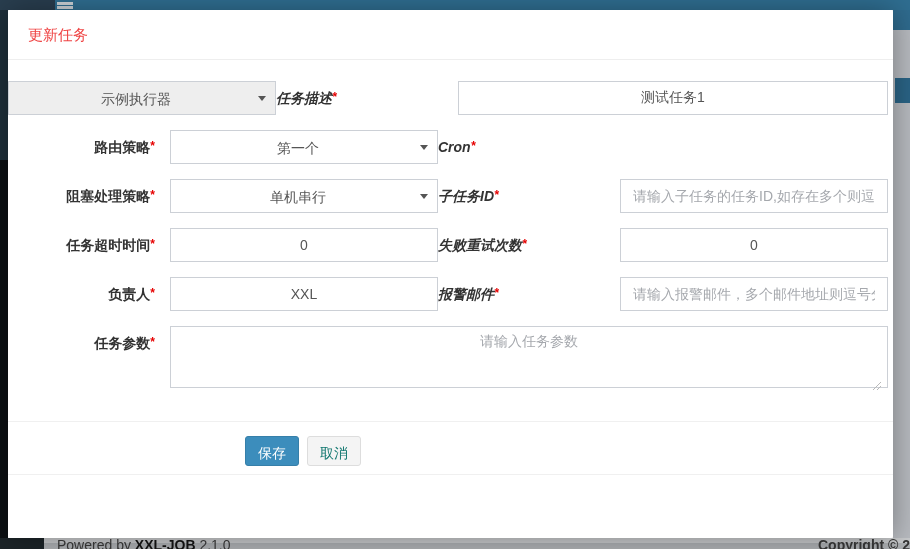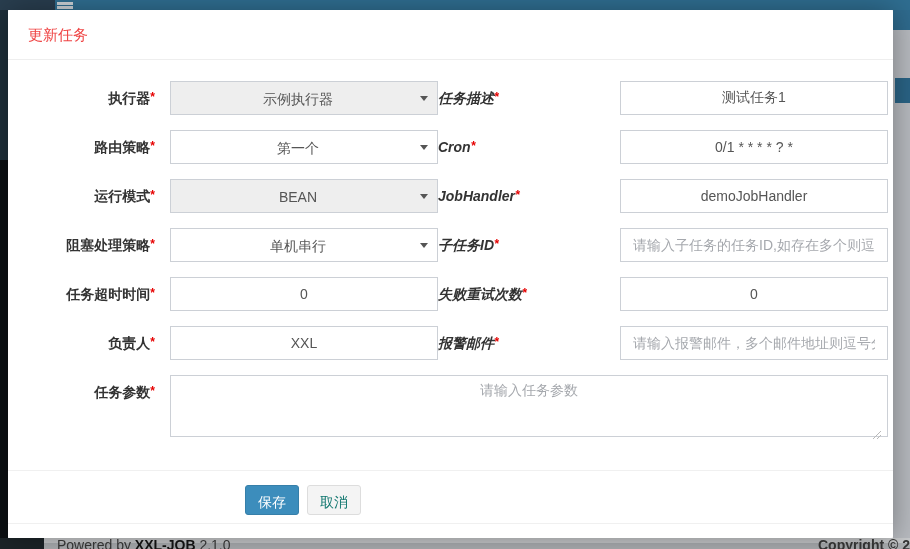--- a/index.html
+++ b/index.html
@@ -102,54 +102,39 @@
 <div class="bg-sidebar-corner"></div>
 <div class="footer-text footer-powered"><span>Powered by </span><b>XXL-JOB</b><span> 2.1.0</span></div>
 <div class="footer-text footer-copyright">Copyright © 2</div>
 
 <div class="modal">
   <div class="modal-title">更新任务</div>
 
   <div class="form">
 
     <div class="frow">
-      <div class="flabel"><span>执行器</span><span class="req">*</span></div>
       <div class="fctl">
         <div class="ctl-select disabled"><span>示例执行器</span></div>
         <div class="caret"></div>
       </div>
       <div class="flabel2"><span>任务描述</span><span class="req">*</span></div>
       <div class="fctl2">
         <input class="ctl-input" value="测试任务1" style="">
       </div>
     </div>
 
     <div class="frow">
       <div class="flabel"><span>路由策略</span><span class="req">*</span></div>
       <div class="fctl">
         <div class="ctl-select"><span>第一个</span></div>
         <div class="caret"></div>
       </div>
       <div class="flabel2"><span>Cron</span><span class="req">*</span></div>
-      <div class="fctl2">
-        <input class="ctl-input" value="0/1 * * * * ? *" style="">
-      </div>
     </div>
 
-    <div class="frow">
-      <div class="flabel"><span>运行模式</span><span class="req">*</span></div>
-      <div class="fctl">
-        <div class="ctl-select disabled"><span>BEAN</span></div>
-        <div class="caret"></div>
-      </div>
-      <div class="flabel2"><span>JobHandler</span><span class="req">*</span></div>
-      <div class="fctl2">
-        <input class="ctl-input" value="demoJobHandler" style="">
-      </div>
-    </div>
 
     <div class="frow">
       <div class="flabel"><span>阻塞处理策略</span><span class="req">*</span></div>
       <div class="fctl">
         <div class="ctl-select"><span>单机串行</span></div>
         <div class="caret"></div>
       </div>
       <div class="flabel2"><span>子任务ID</span><span class="req">*</span></div>
       <div class="fctl2">
         <input class="ctl-input" placeholder="请输入子任务的任务ID,如存在多个则逗号分隔" style="">

